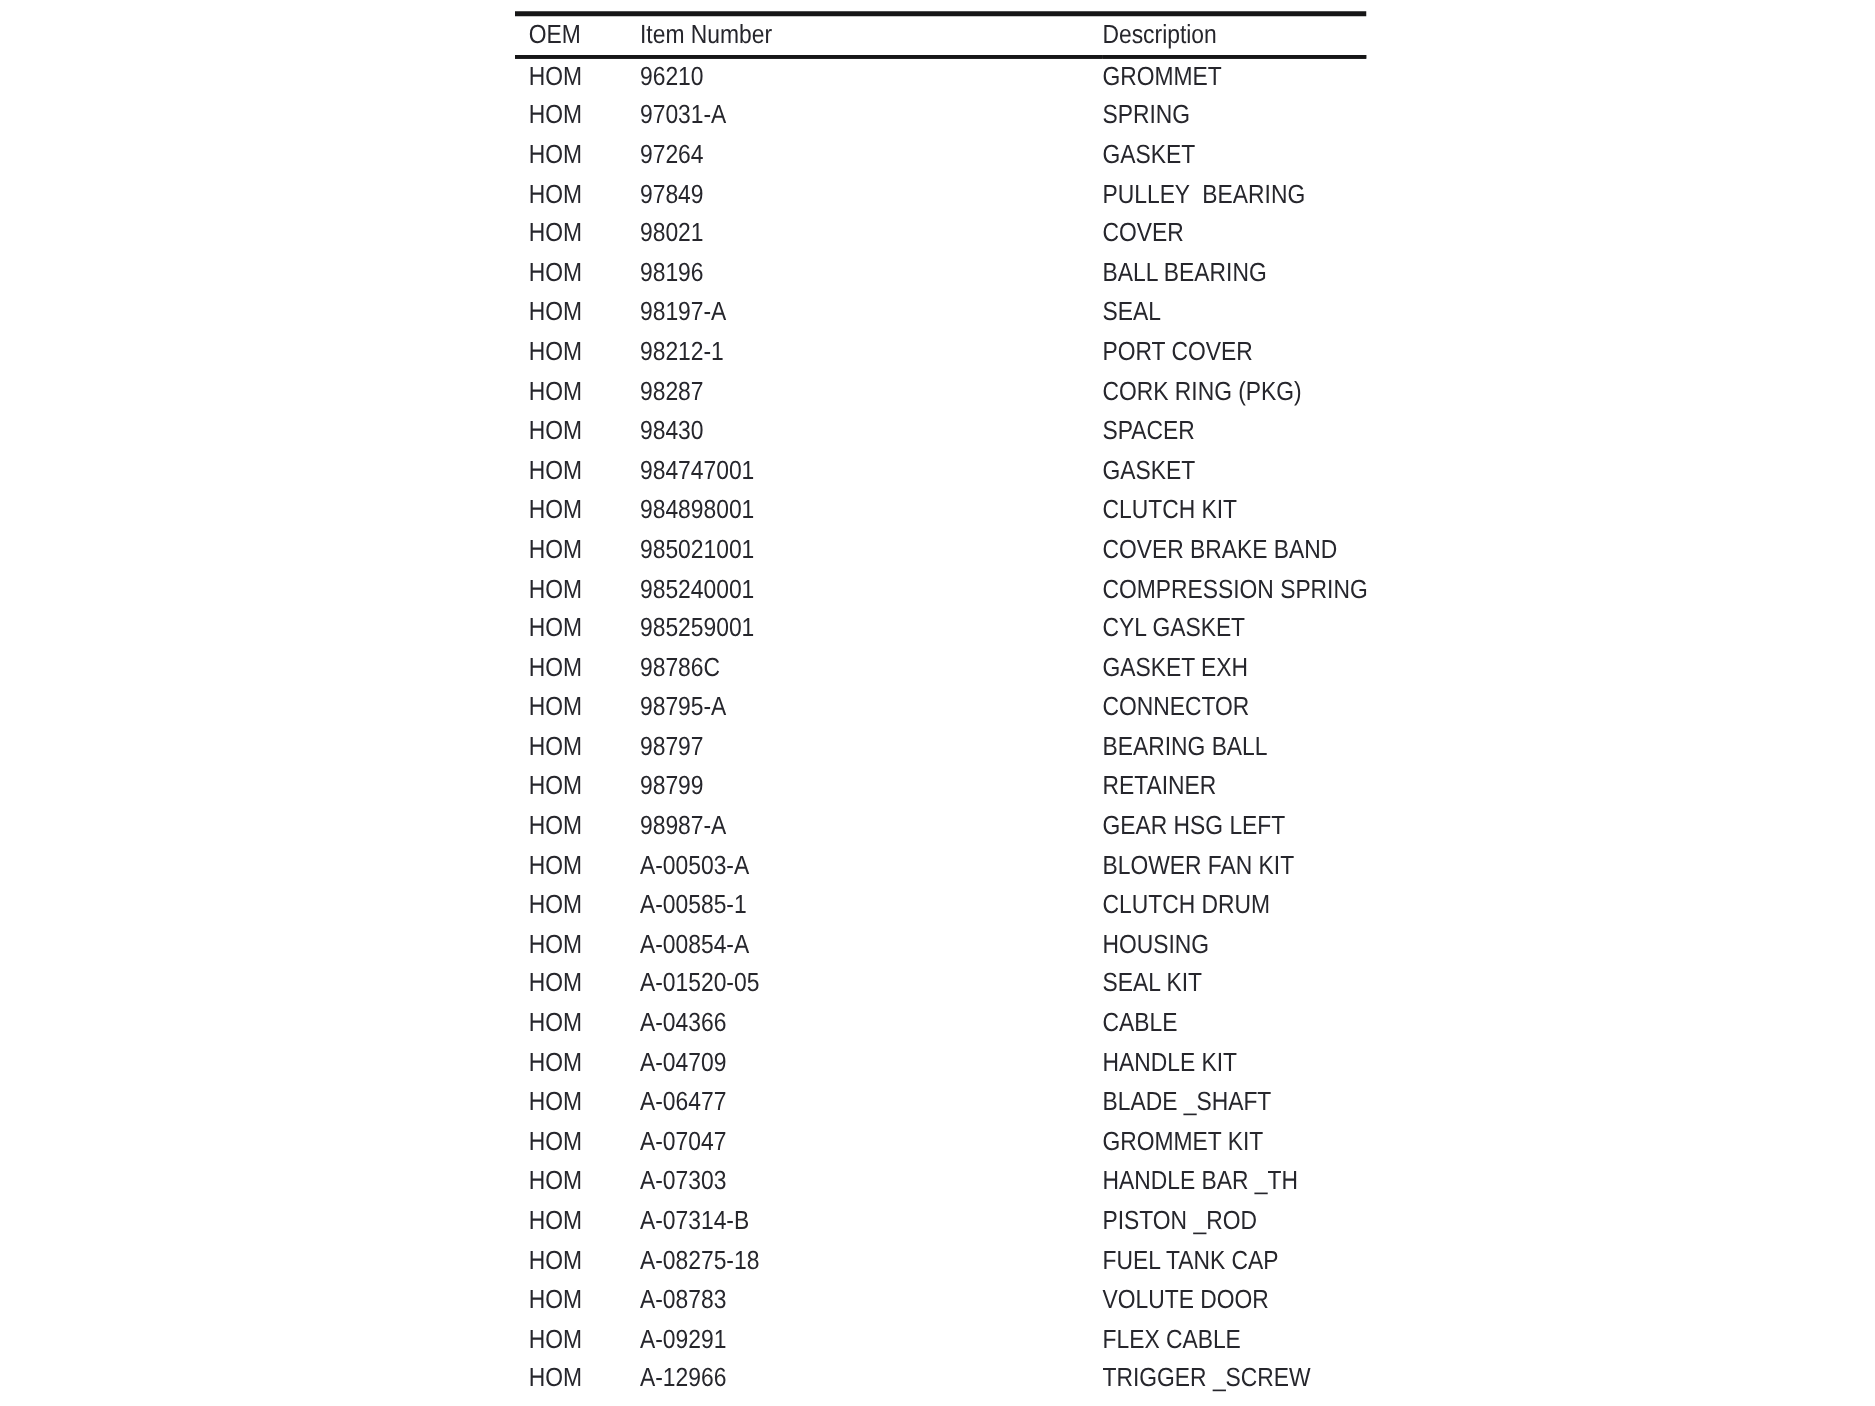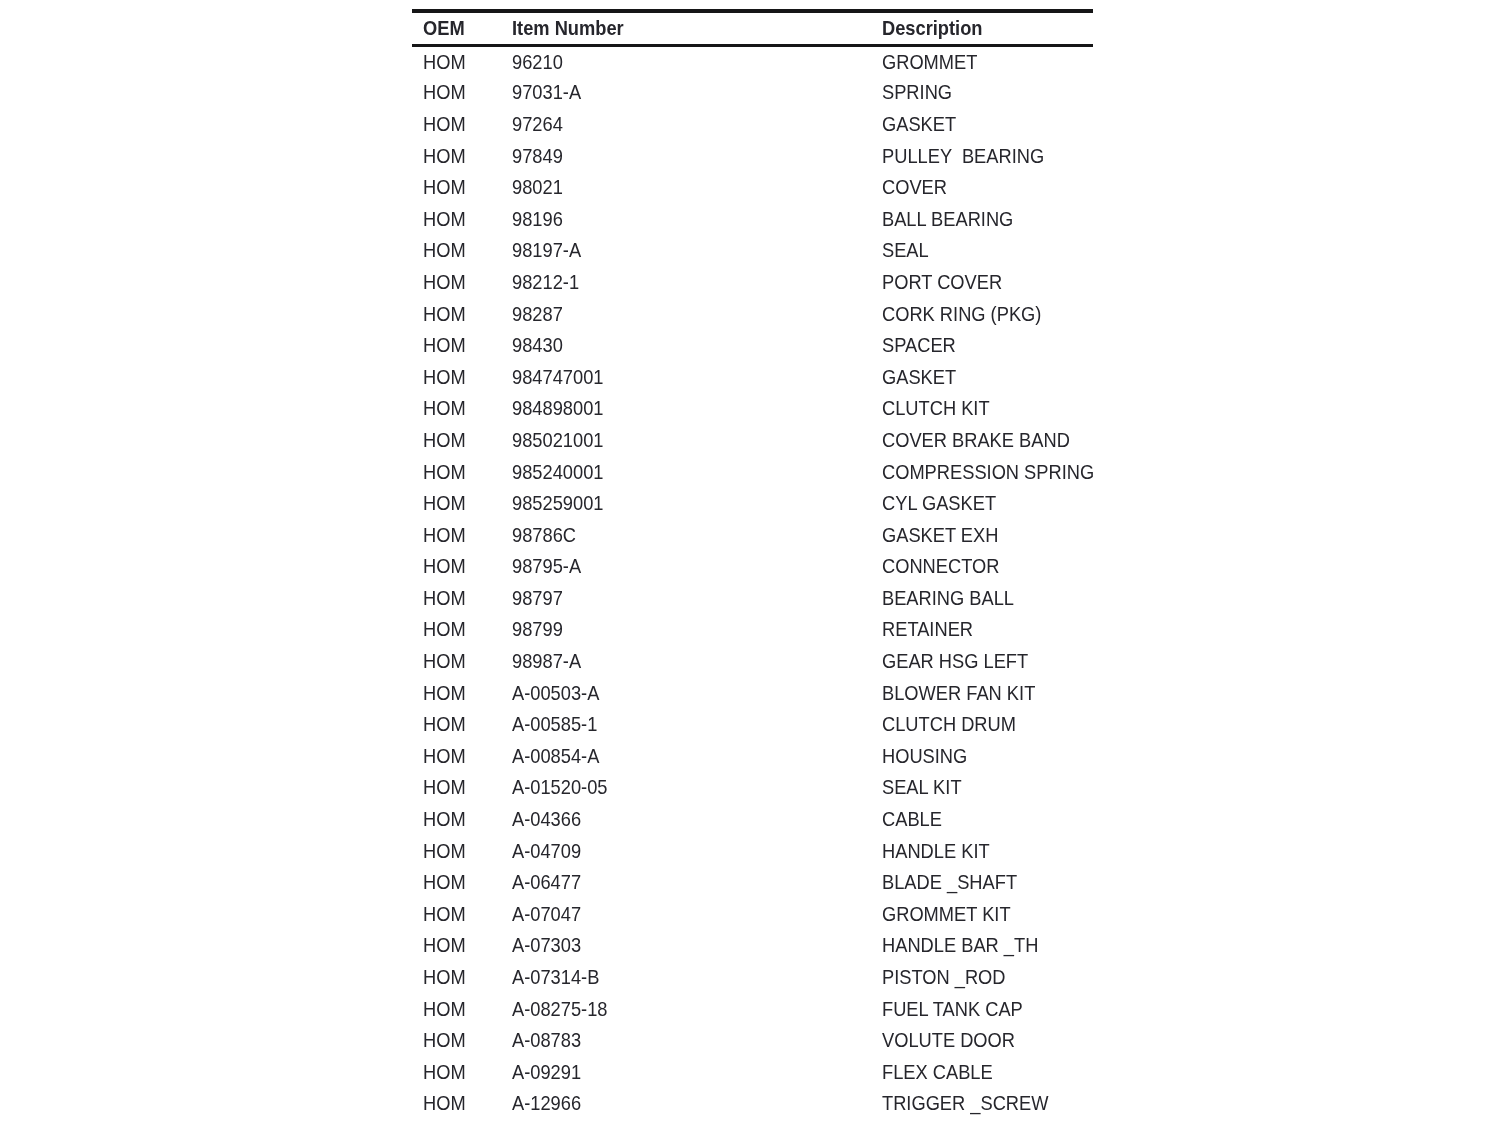--- a/index.html
+++ b/index.html
@@ -30,21 +30,21 @@
   table {
     border-collapse: collapse;
     width: 100%;
     table-layout: fixed;
   }
   col.col-oem  { width: 100px; }
   col.col-item { width: 370px; }
   col.col-desc { width: 211px; }
   thead th {
     text-align: left;
-    font-weight: bold;
+    font-weight: normal;
     font-size: 21px;
     color: var(--text-color);
     height: 32px;
     vertical-align: middle;
     padding: 0;
     border-bottom: 3px solid var(--rule-color);
   }
   tbody td {
     font-size: 21px;
     color: var(--text-color);

